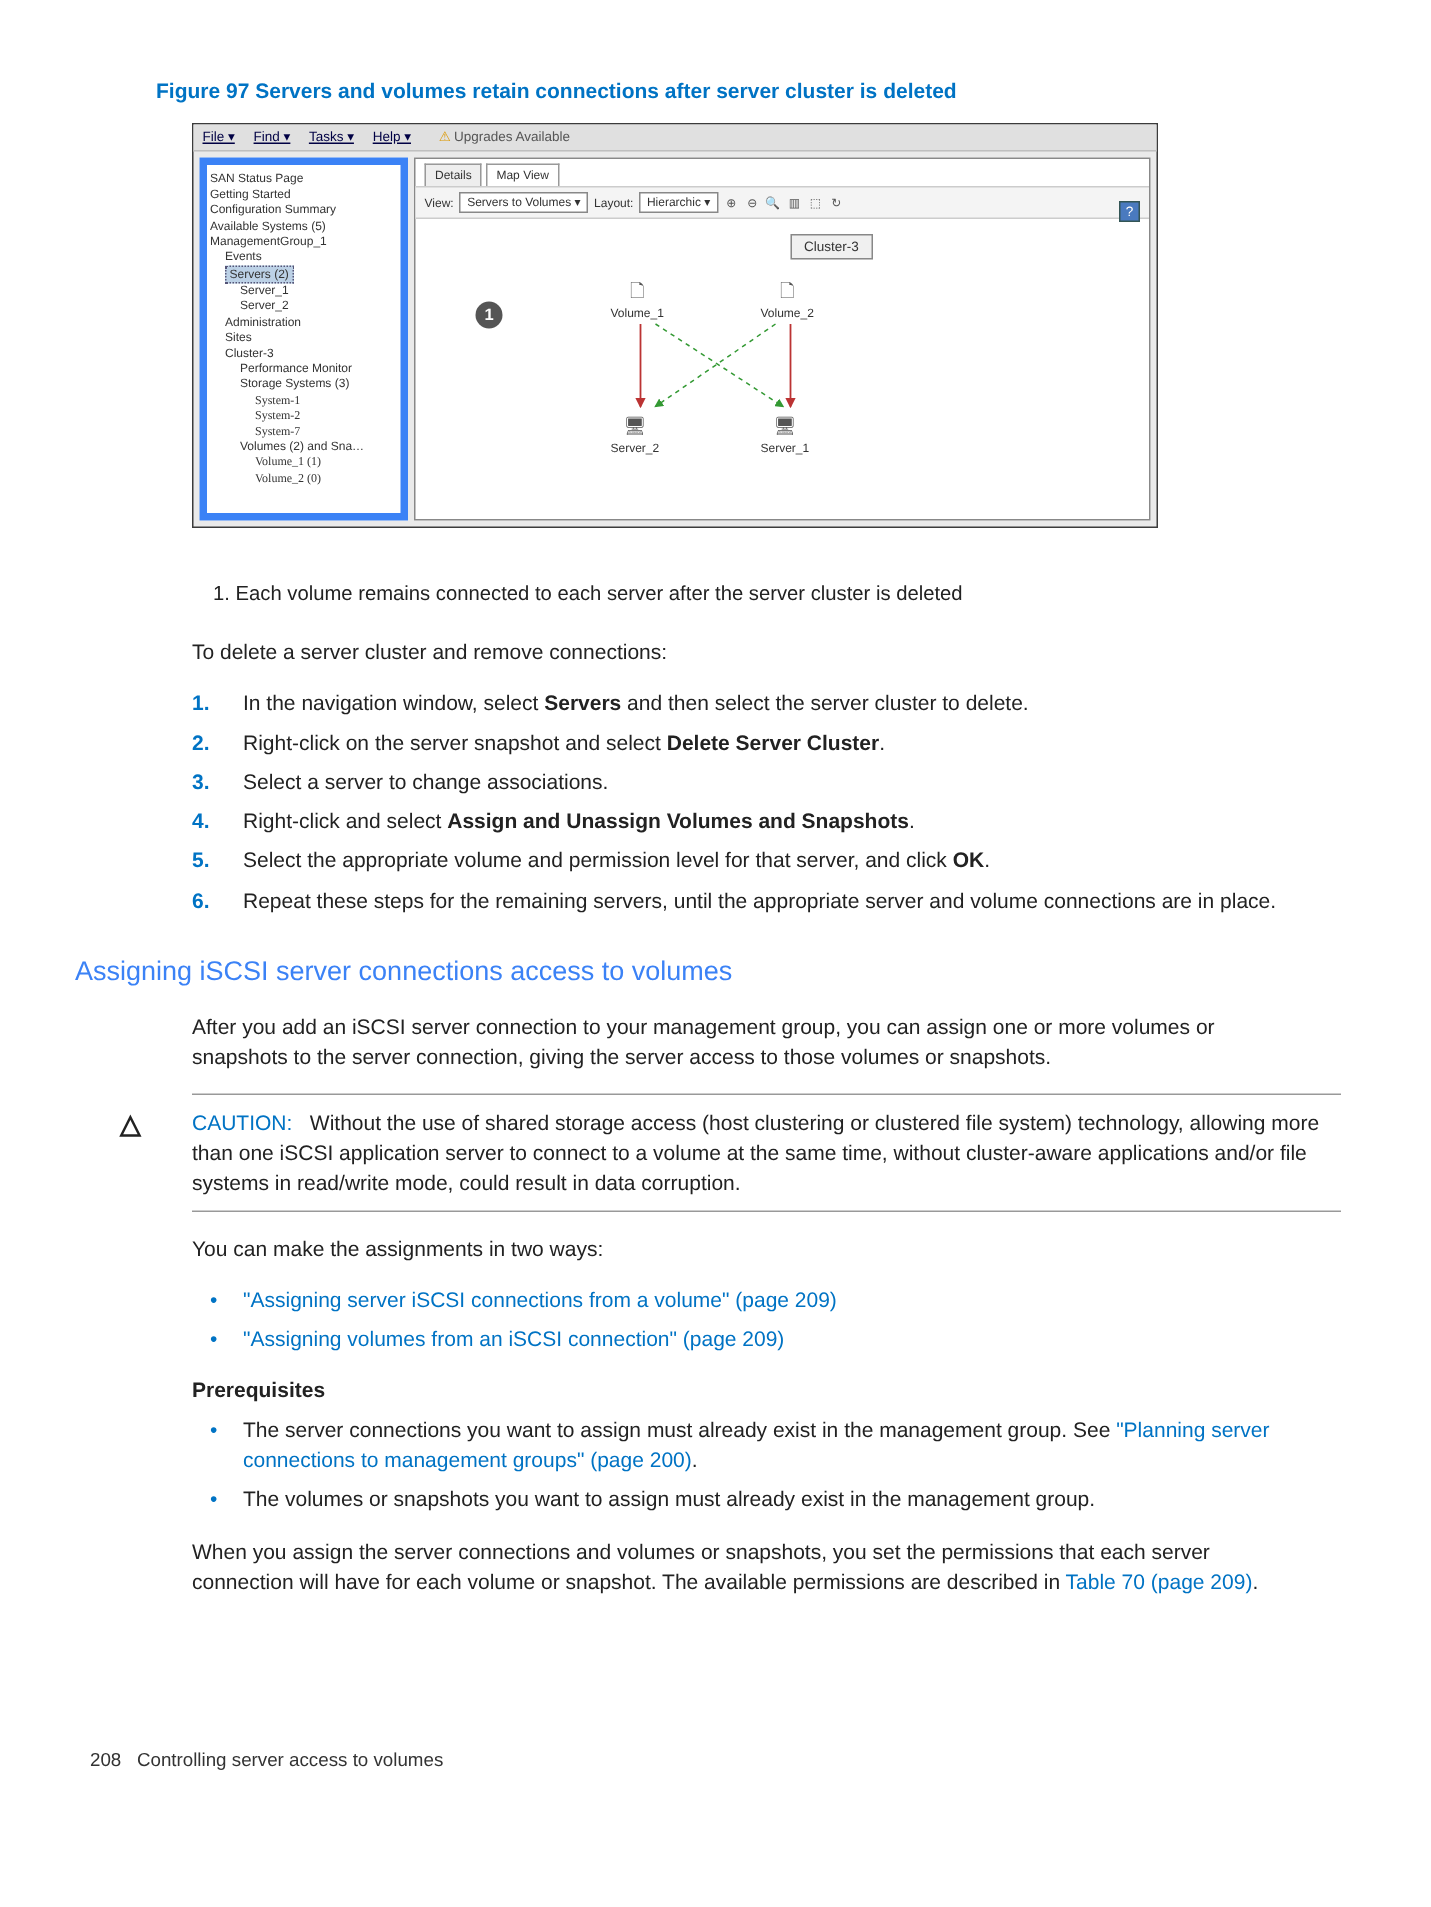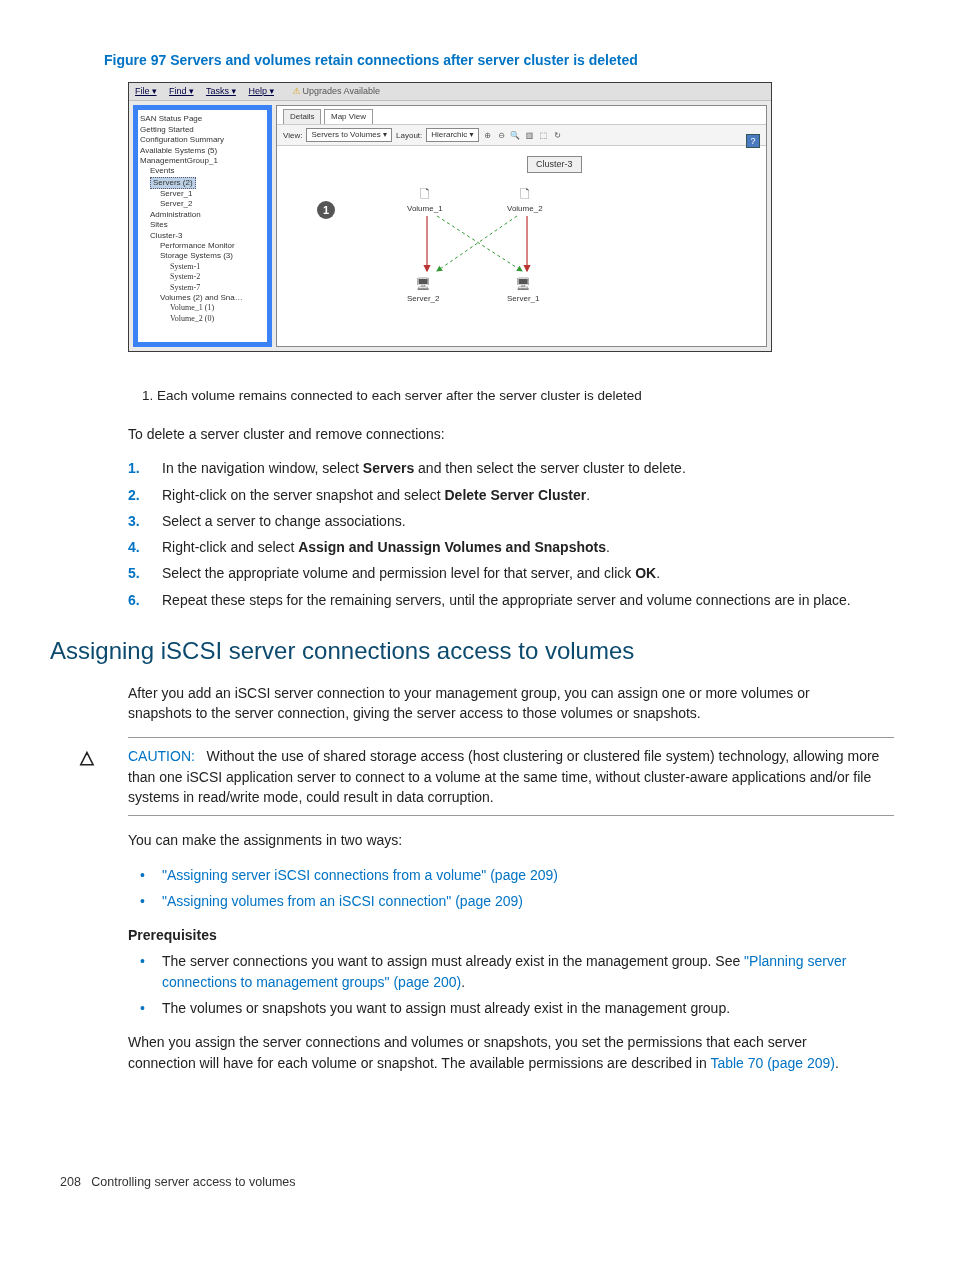--- a/index.html
+++ b/index.html
@@ -105,23 +105,23 @@
   }
   ol.steps li::before {
     content: counter(step) ".";
     position: absolute;
     left: 0;
     top: 0;
     color: #0073c4;
     font-weight: bold;
   }
   h2.section {
-    color: #0c4a6e;
+    color: #3b82f6;
     font-weight: normal;
-    font-size: 24px;
+    font-size: 18px;
     margin: 24px 0 8px -10px;
   }
   .caution-block {
     margin: 14px 0 14px 68px;
     border-top: 1px solid #999;
     border-bottom: 1px solid #999;
     padding: 8px 0;
     position: relative;
   }
   .caution-icon {

